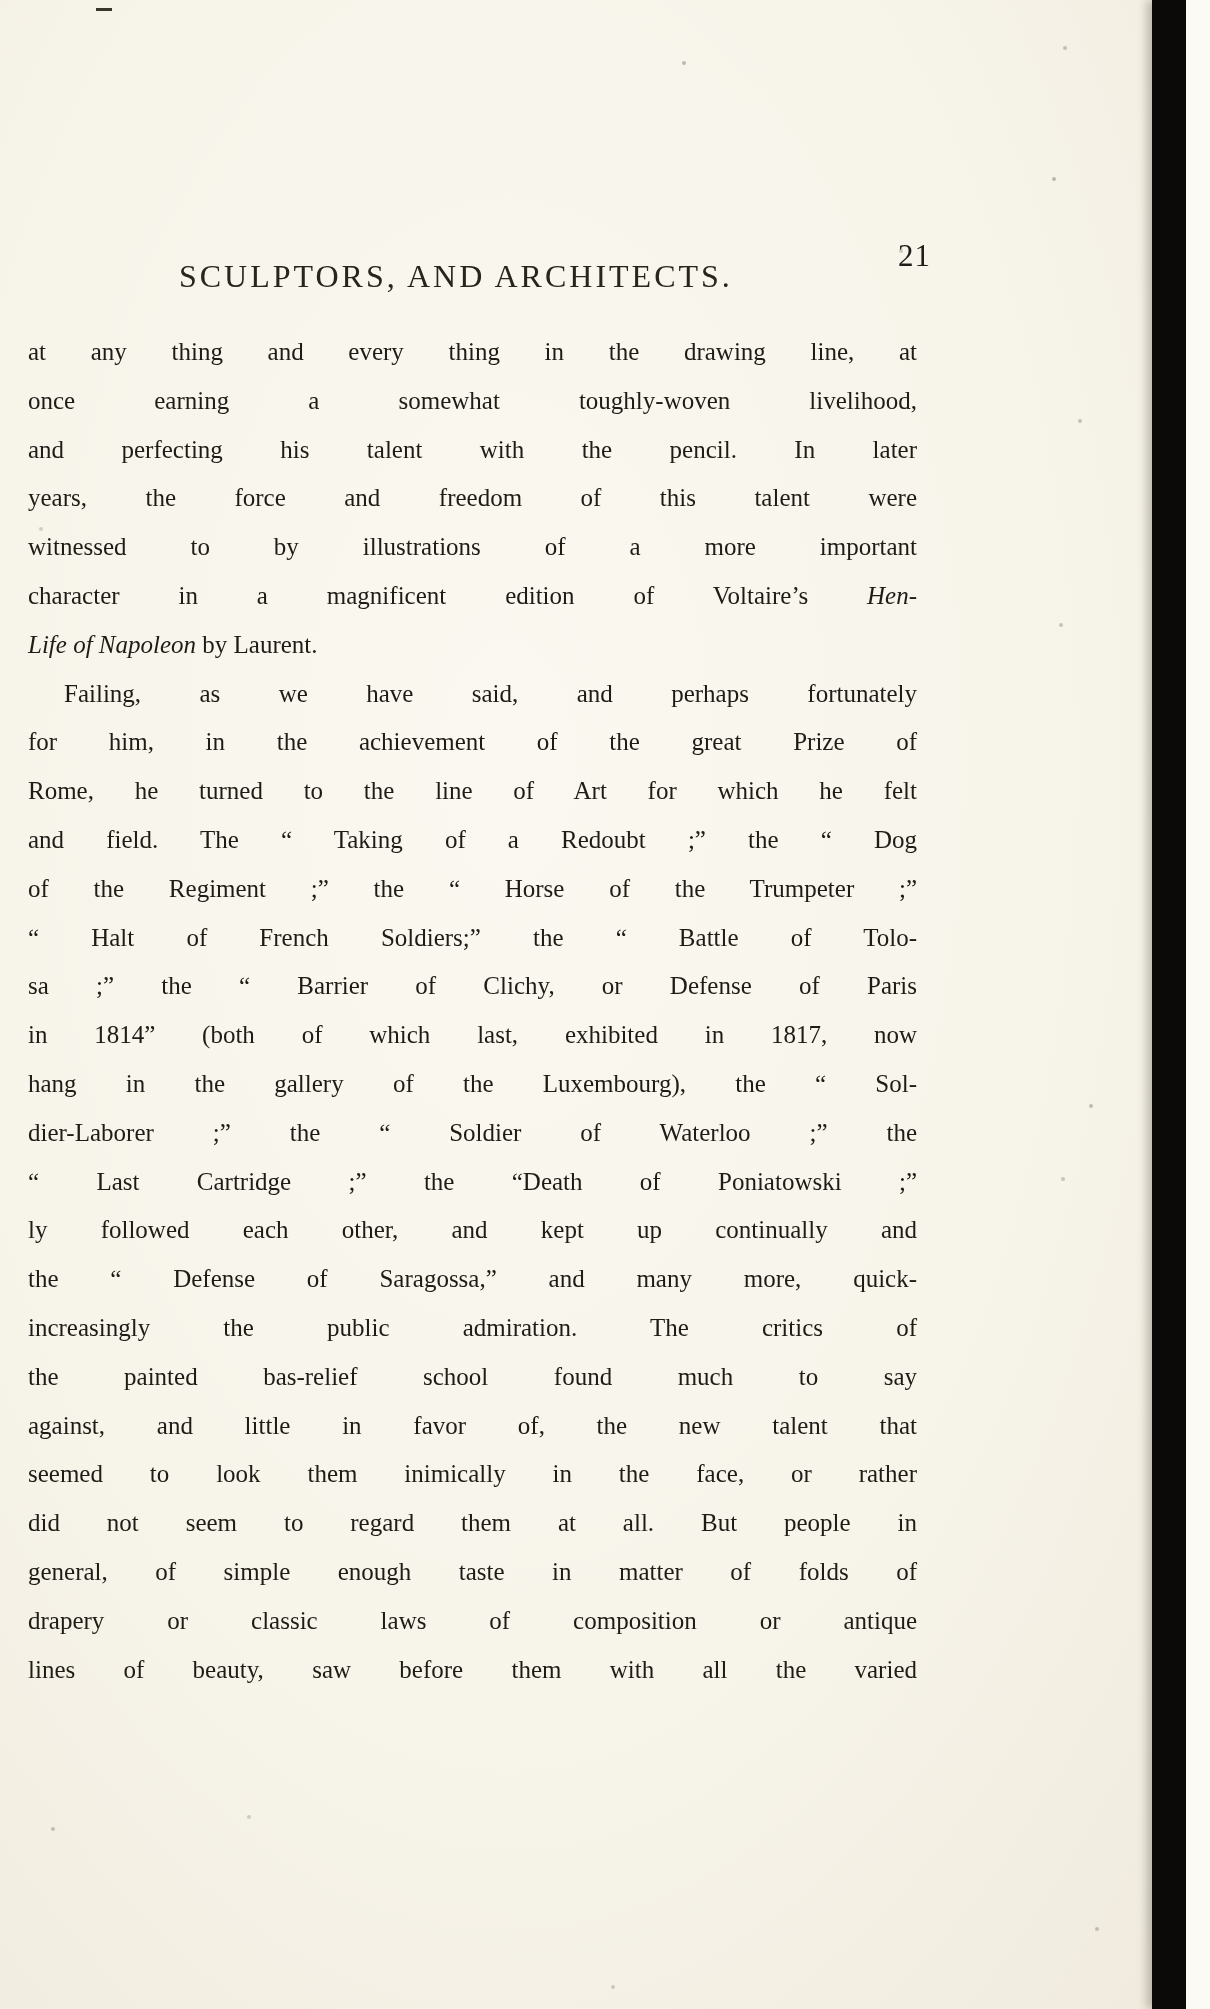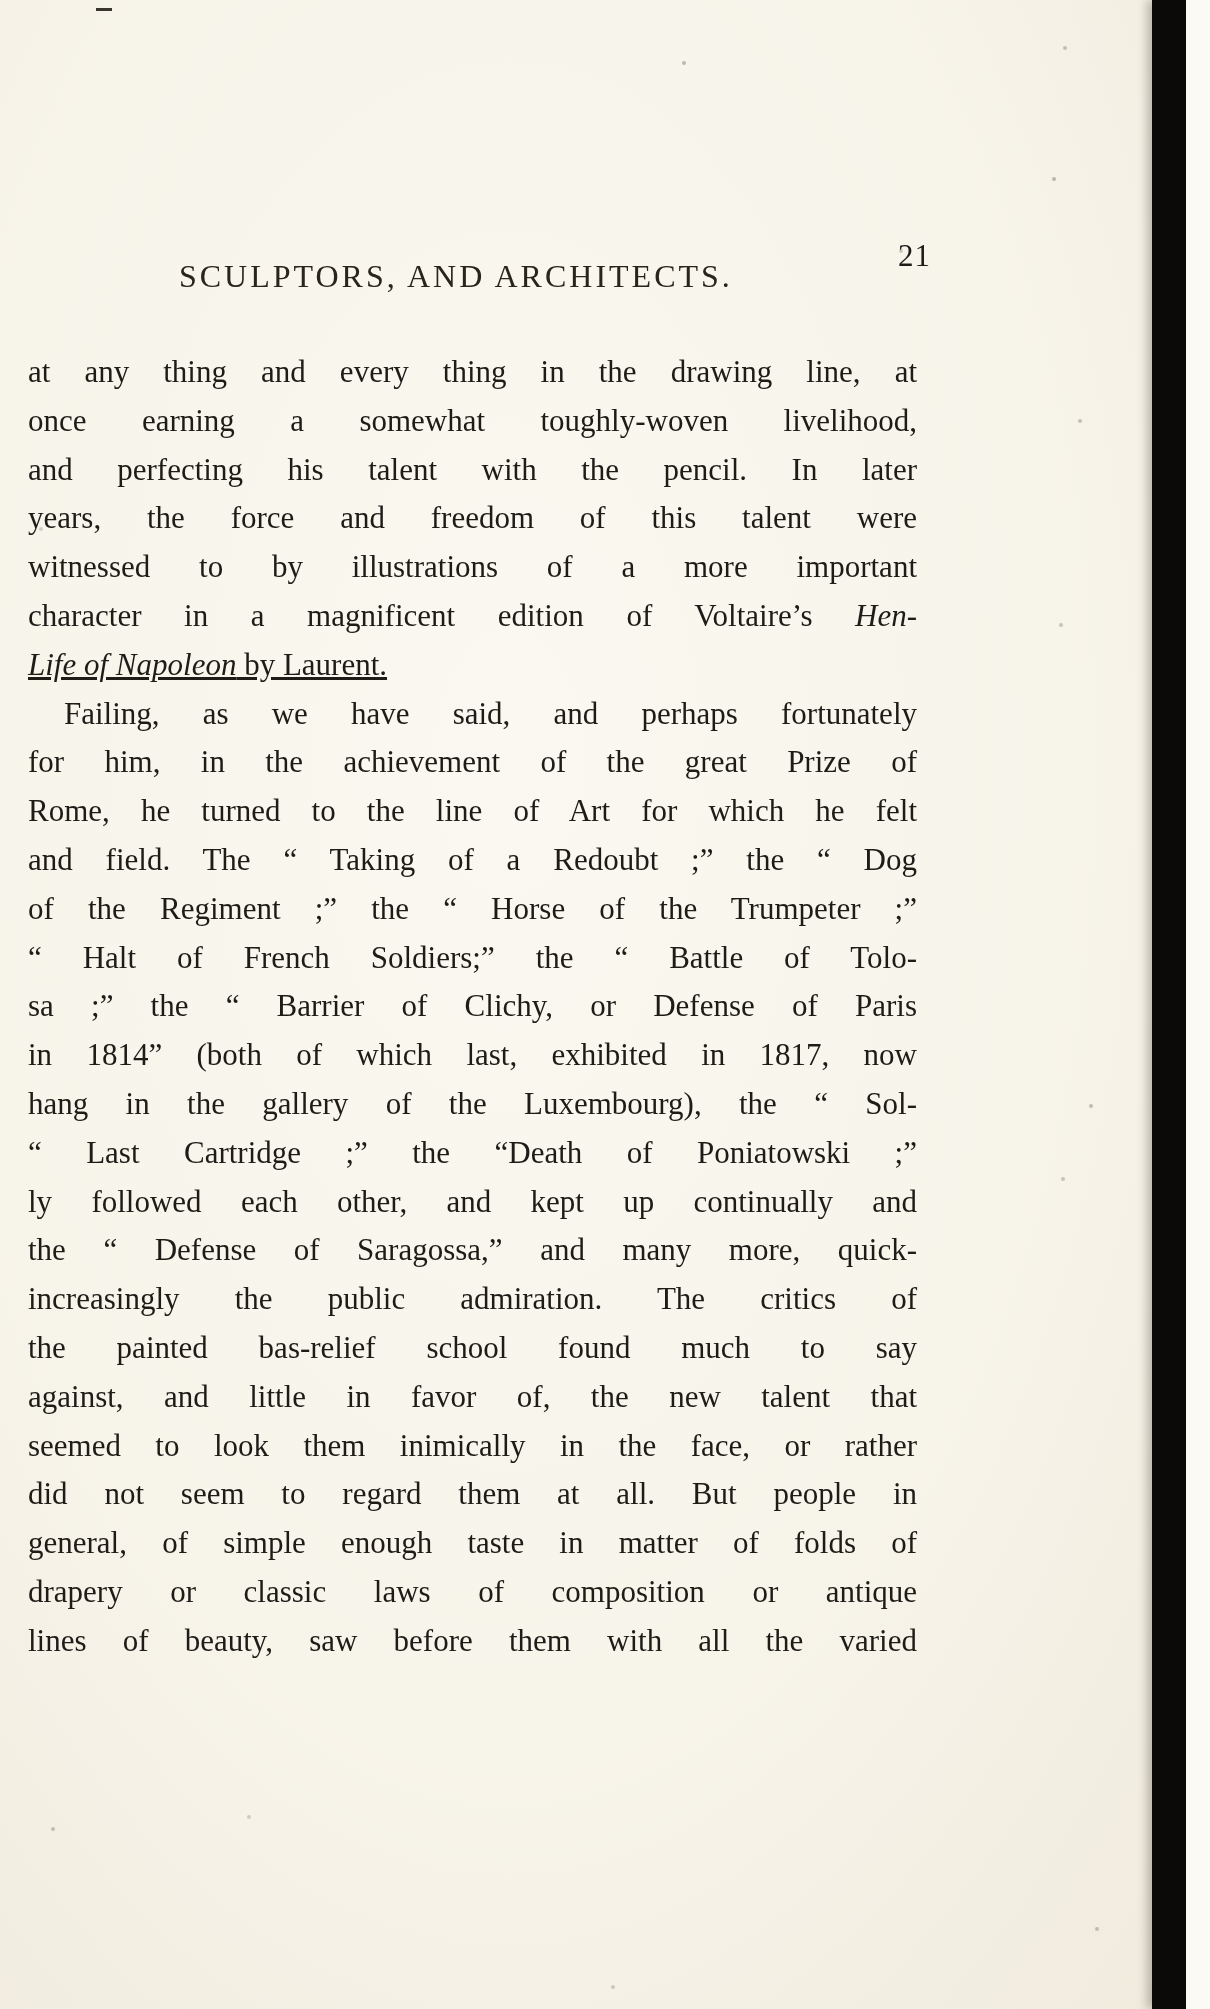--- a/index.html
+++ b/index.html
@@ -23,27 +23,27 @@
     position: absolute; left: 50%; top: 20px;
     transform: translateX(-53%);
     font-size: 32px; letter-spacing: 3px;
     white-space: nowrap; color: #29241c;
   }
   .page-number {
     position: absolute; right: -14px; top: 0;
     font-size: 31px; letter-spacing: 1px; color: #1f1c18;
   }
   .body-text {
-    position: absolute; left: 28px; top: 348px;
+    position: absolute; left: 28px; top: 328px;
     width: 889px;
-    font-size: 31px; line-height: 48.8px;
+    font-size: 25px; line-height: 48.8px;
     color: #1f1c18;
   }
   .line { text-align: justify; text-align-last: justify; }
-  .line.no-just { text-align-last: left; text-decoration: underline; }
+  .line.no-just { text-align-last: left; }
   .line.ind { text-indent: 36px; }
   .it { font-style: italic; }
   .edge-strip {
     position: absolute; top: 0; right: 24px;
     width: 34px; height: 2009px;
     background: #0b0a09;
     box-shadow: -5px 0 9px rgba(40, 35, 25, 0.28);
   }
   .edge-sliver {
     position: absolute; top: 0; right: 0;
@@ -97,20 +97,21 @@
       <div class="line no-just"><span class="it">Life of Napoleon</span><span> by Laurent.</span></div>
       <div class="line ind"><span>Failing, as we have said, and perhaps fortunately</span></div>
       <div class="line"><span>for him, in the achievement of the great Prize of</span></div>
       <div class="line"><span>Rome, he turned to the line of Art for which he felt</span></div>
       <div class="line"><span>and field. The “ Taking of a Redoubt ;” the “ Dog</span></div>
       <div class="line"><span>of the Regiment ;” the “ Horse of the Trumpeter ;”</span></div>
       <div class="line"><span>“ Halt of French Soldiers;” the “ Battle of Tolo-</span></div>
       <div class="line"><span>sa ;” the “ Barrier of Clichy, or Defense of Paris</span></div>
       <div class="line"><span>in 1814” (both of which last, exhibited in 1817, now</span></div>
       <div class="line"><span>hang in the gallery of the Luxembourg), the “ Sol-</span></div>
+      <div class="line"><span>dier-Laborer ;” the “ Soldier of Waterloo ;” the</span></div>
       <div class="line"><span>“ Last Cartridge ;” the “Death of Poniatowski ;”</span></div>
       <div class="line"><span>ly followed each other, and kept up continually and</span></div>
       <div class="line"><span>the “ Defense of Saragossa,” and many more, quick-</span></div>
       <div class="line"><span>increasingly the public admiration. The critics of</span></div>
       <div class="line"><span>the painted bas-relief school found much to say</span></div>
       <div class="line"><span>against, and little in favor of, the new talent that</span></div>
       <div class="line"><span>seemed to look them inimically in the face, or rather</span></div>
       <div class="line"><span>did not seem to regard them at all. But people in</span></div>
       <div class="line"><span>general, of simple enough taste in matter of folds of</span></div>
       <div class="line"><span>drapery or classic laws of composition or antique</span></div>

